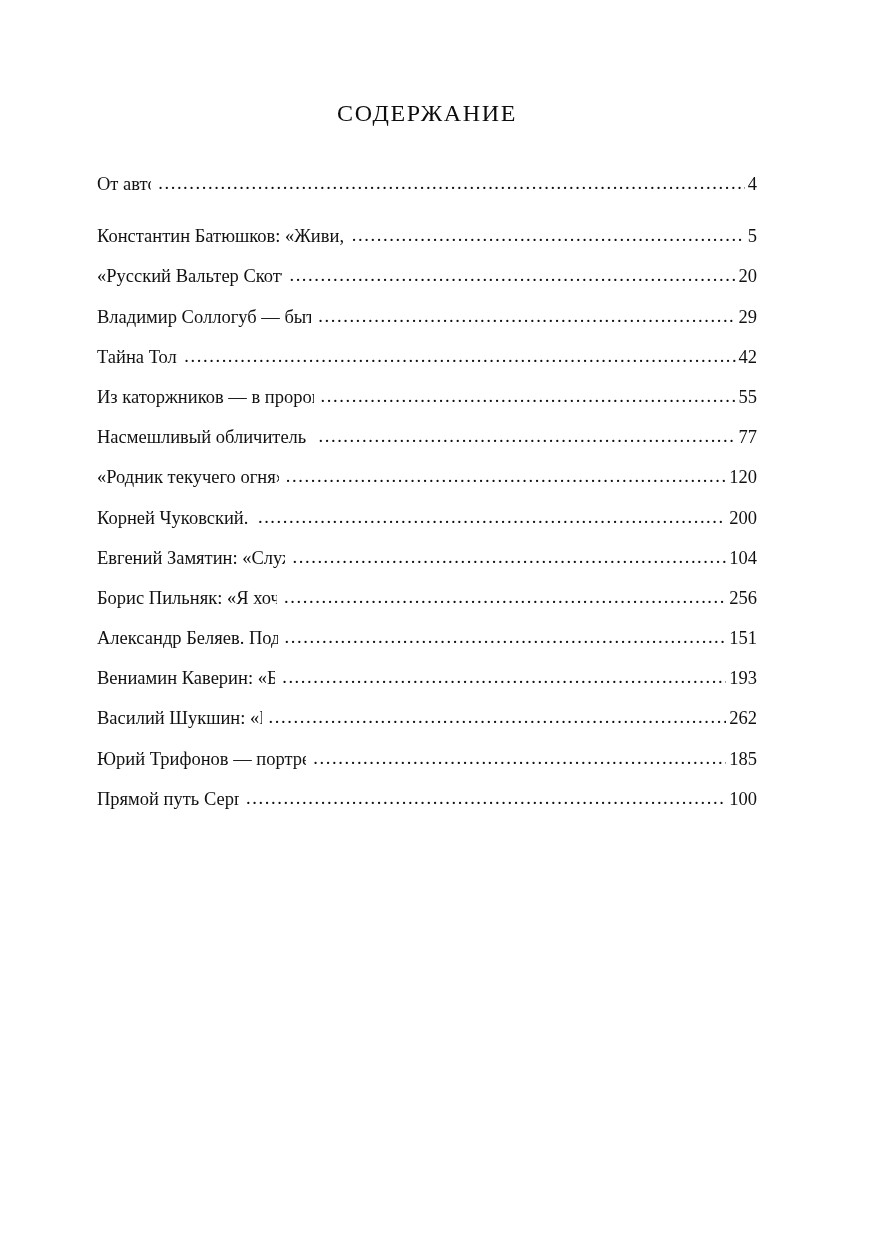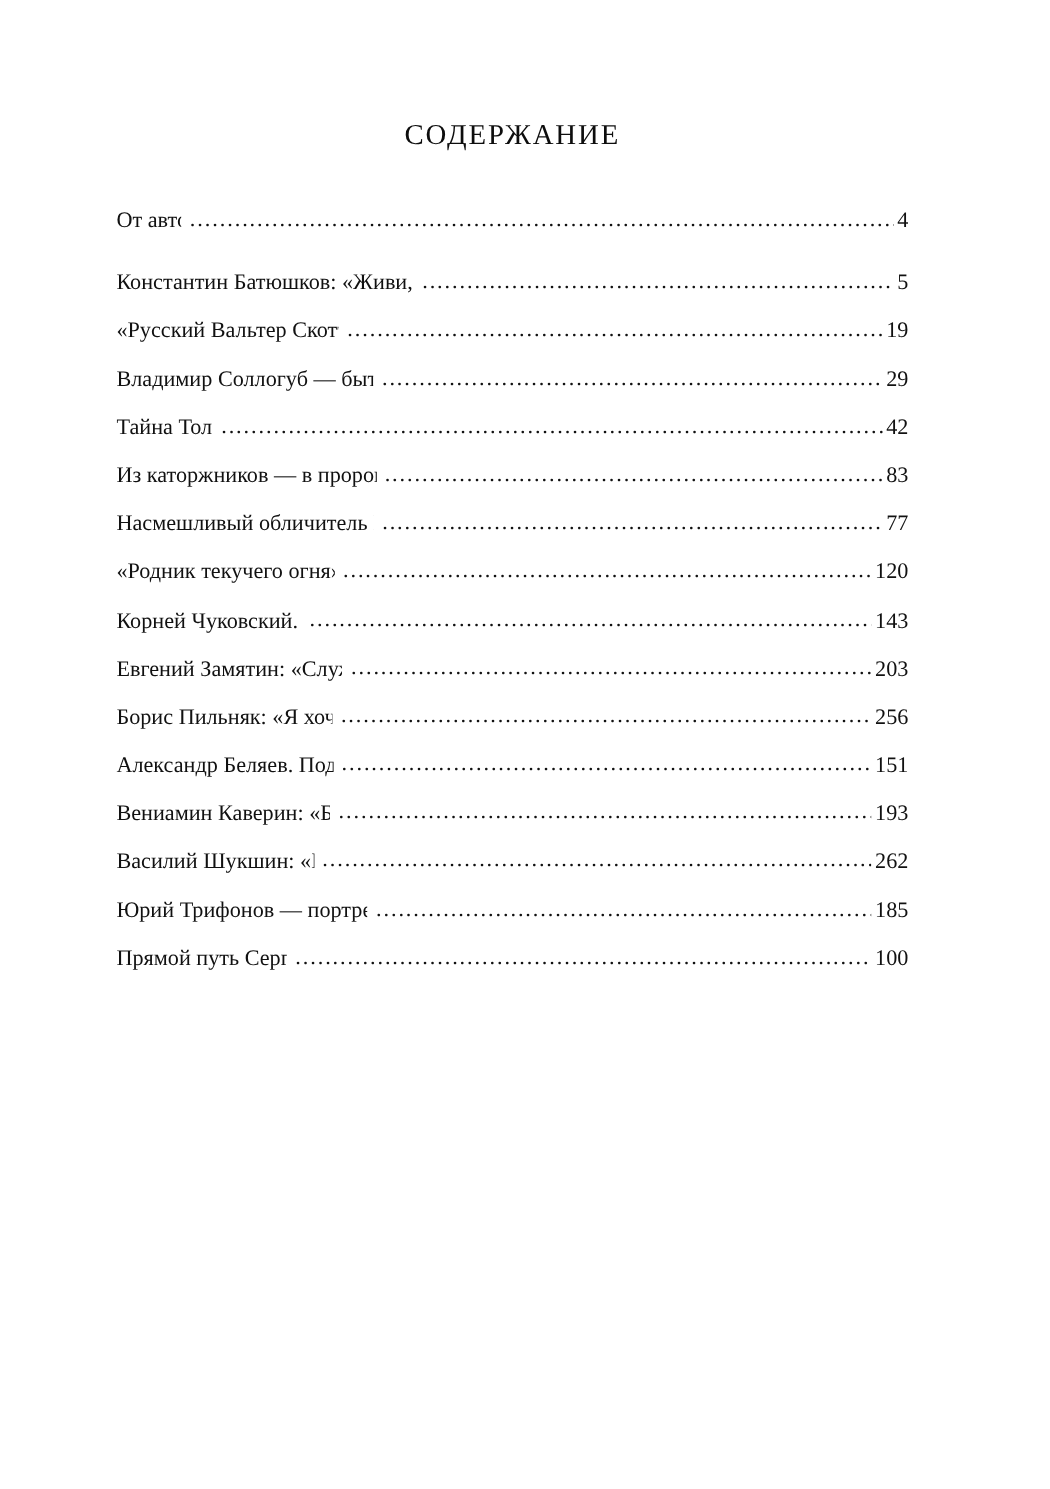--- a/index.html
+++ b/index.html
@@ -78,63 +78,63 @@
 
     <div class="toc-entry">
       <span class="entry-label">Константин Батюшков: «Живи, как пишешь, и пиши, как живешь»</span>
       <span class="dots">......................................................................................................................................</span>
       <span class="page-num">5</span>
     </div>
 
     <div class="toc-entry">
       <span class="entry-label">«Русский Вальтер Скотт» Иван Лажечников</span>
       <span class="dots">......................................................................................................................................</span>
-      <span class="page-num">19</span>
+      <span class="page-num">20</span>
     </div>
 
     <div class="toc-entry">
       <span class="entry-label">Владимир Соллогуб — бытописатель Большого Света</span>
       <span class="dots">......................................................................................................................................</span>
       <span class="page-num">29</span>
     </div>
 
     <div class="toc-entry">
       <span class="entry-label">Тайна Толстого</span>
       <span class="dots">......................................................................................................................................</span>
       <span class="page-num">42</span>
     </div>
 
     <div class="toc-entry">
       <span class="entry-label">Из каторжников — в пророки. Эволюция Достоевского</span>
       <span class="dots">......................................................................................................................................</span>
-      <span class="page-num">83</span>
+      <span class="page-num">55</span>
     </div>
 
     <div class="toc-entry">
       <span class="entry-label">Насмешливый обличитель Михаил Салтыков-Щедрин</span>
       <span class="dots">......................................................................................................................................</span>
       <span class="page-num">77</span>
     </div>
 
     <div class="toc-entry">
       <span class="entry-label">«Родник текучего огня» Вячеслава Иванова</span>
       <span class="dots">......................................................................................................................................</span>
       <span class="page-num">120</span>
     </div>
 
     <div class="toc-entry">
       <span class="entry-label">Корней Чуковский. Славная жизнь</span>
       <span class="dots">......................................................................................................................................</span>
-      <span class="page-num">143</span>
+      <span class="page-num">200</span>
     </div>
 
     <div class="toc-entry">
       <span class="entry-label">Евгений Замятин: «Служить большим идеям»</span>
       <span class="dots">......................................................................................................................................</span>
-      <span class="page-num">203</span>
+      <span class="page-num">104</span>
     </div>
 
     <div class="toc-entry">
       <span class="entry-label">Борис Пильняк: «Я хочу быть сам по себе»</span>
       <span class="dots">......................................................................................................................................</span>
       <span class="page-num">256</span>
     </div>
 
     <div class="toc-entry">
       <span class="entry-label">Александр Беляев. Под парусами фантазии</span>

